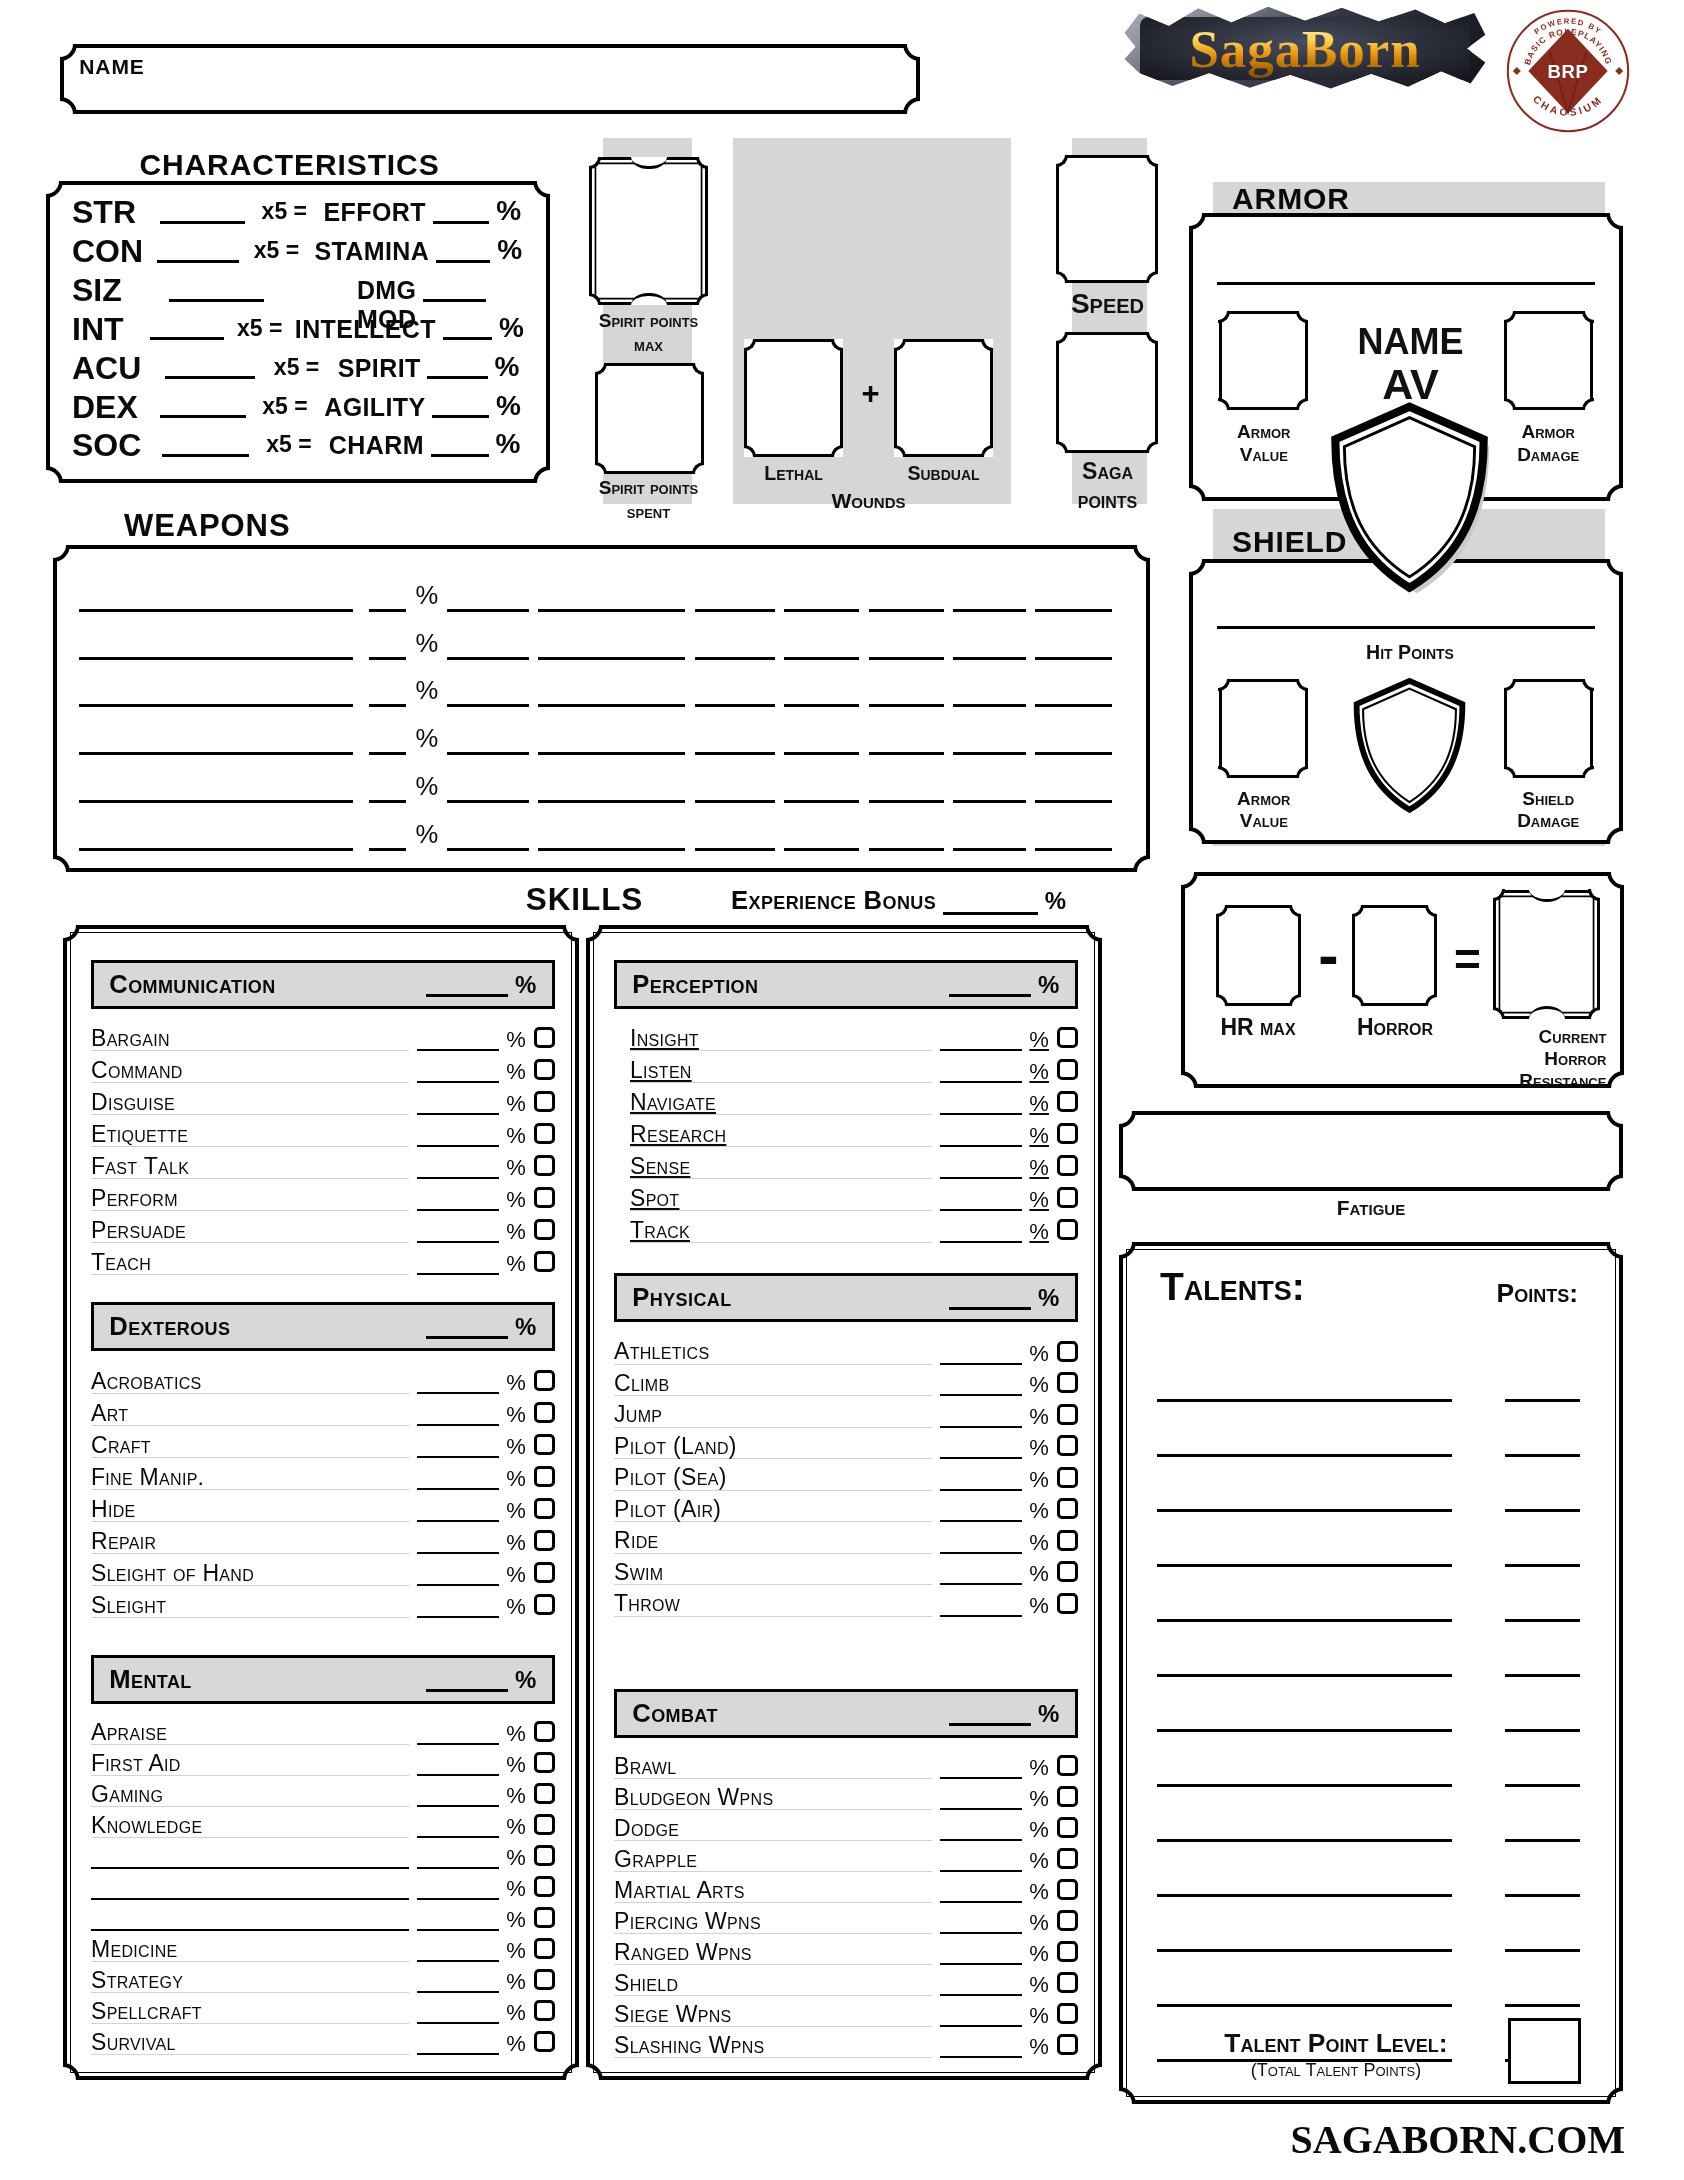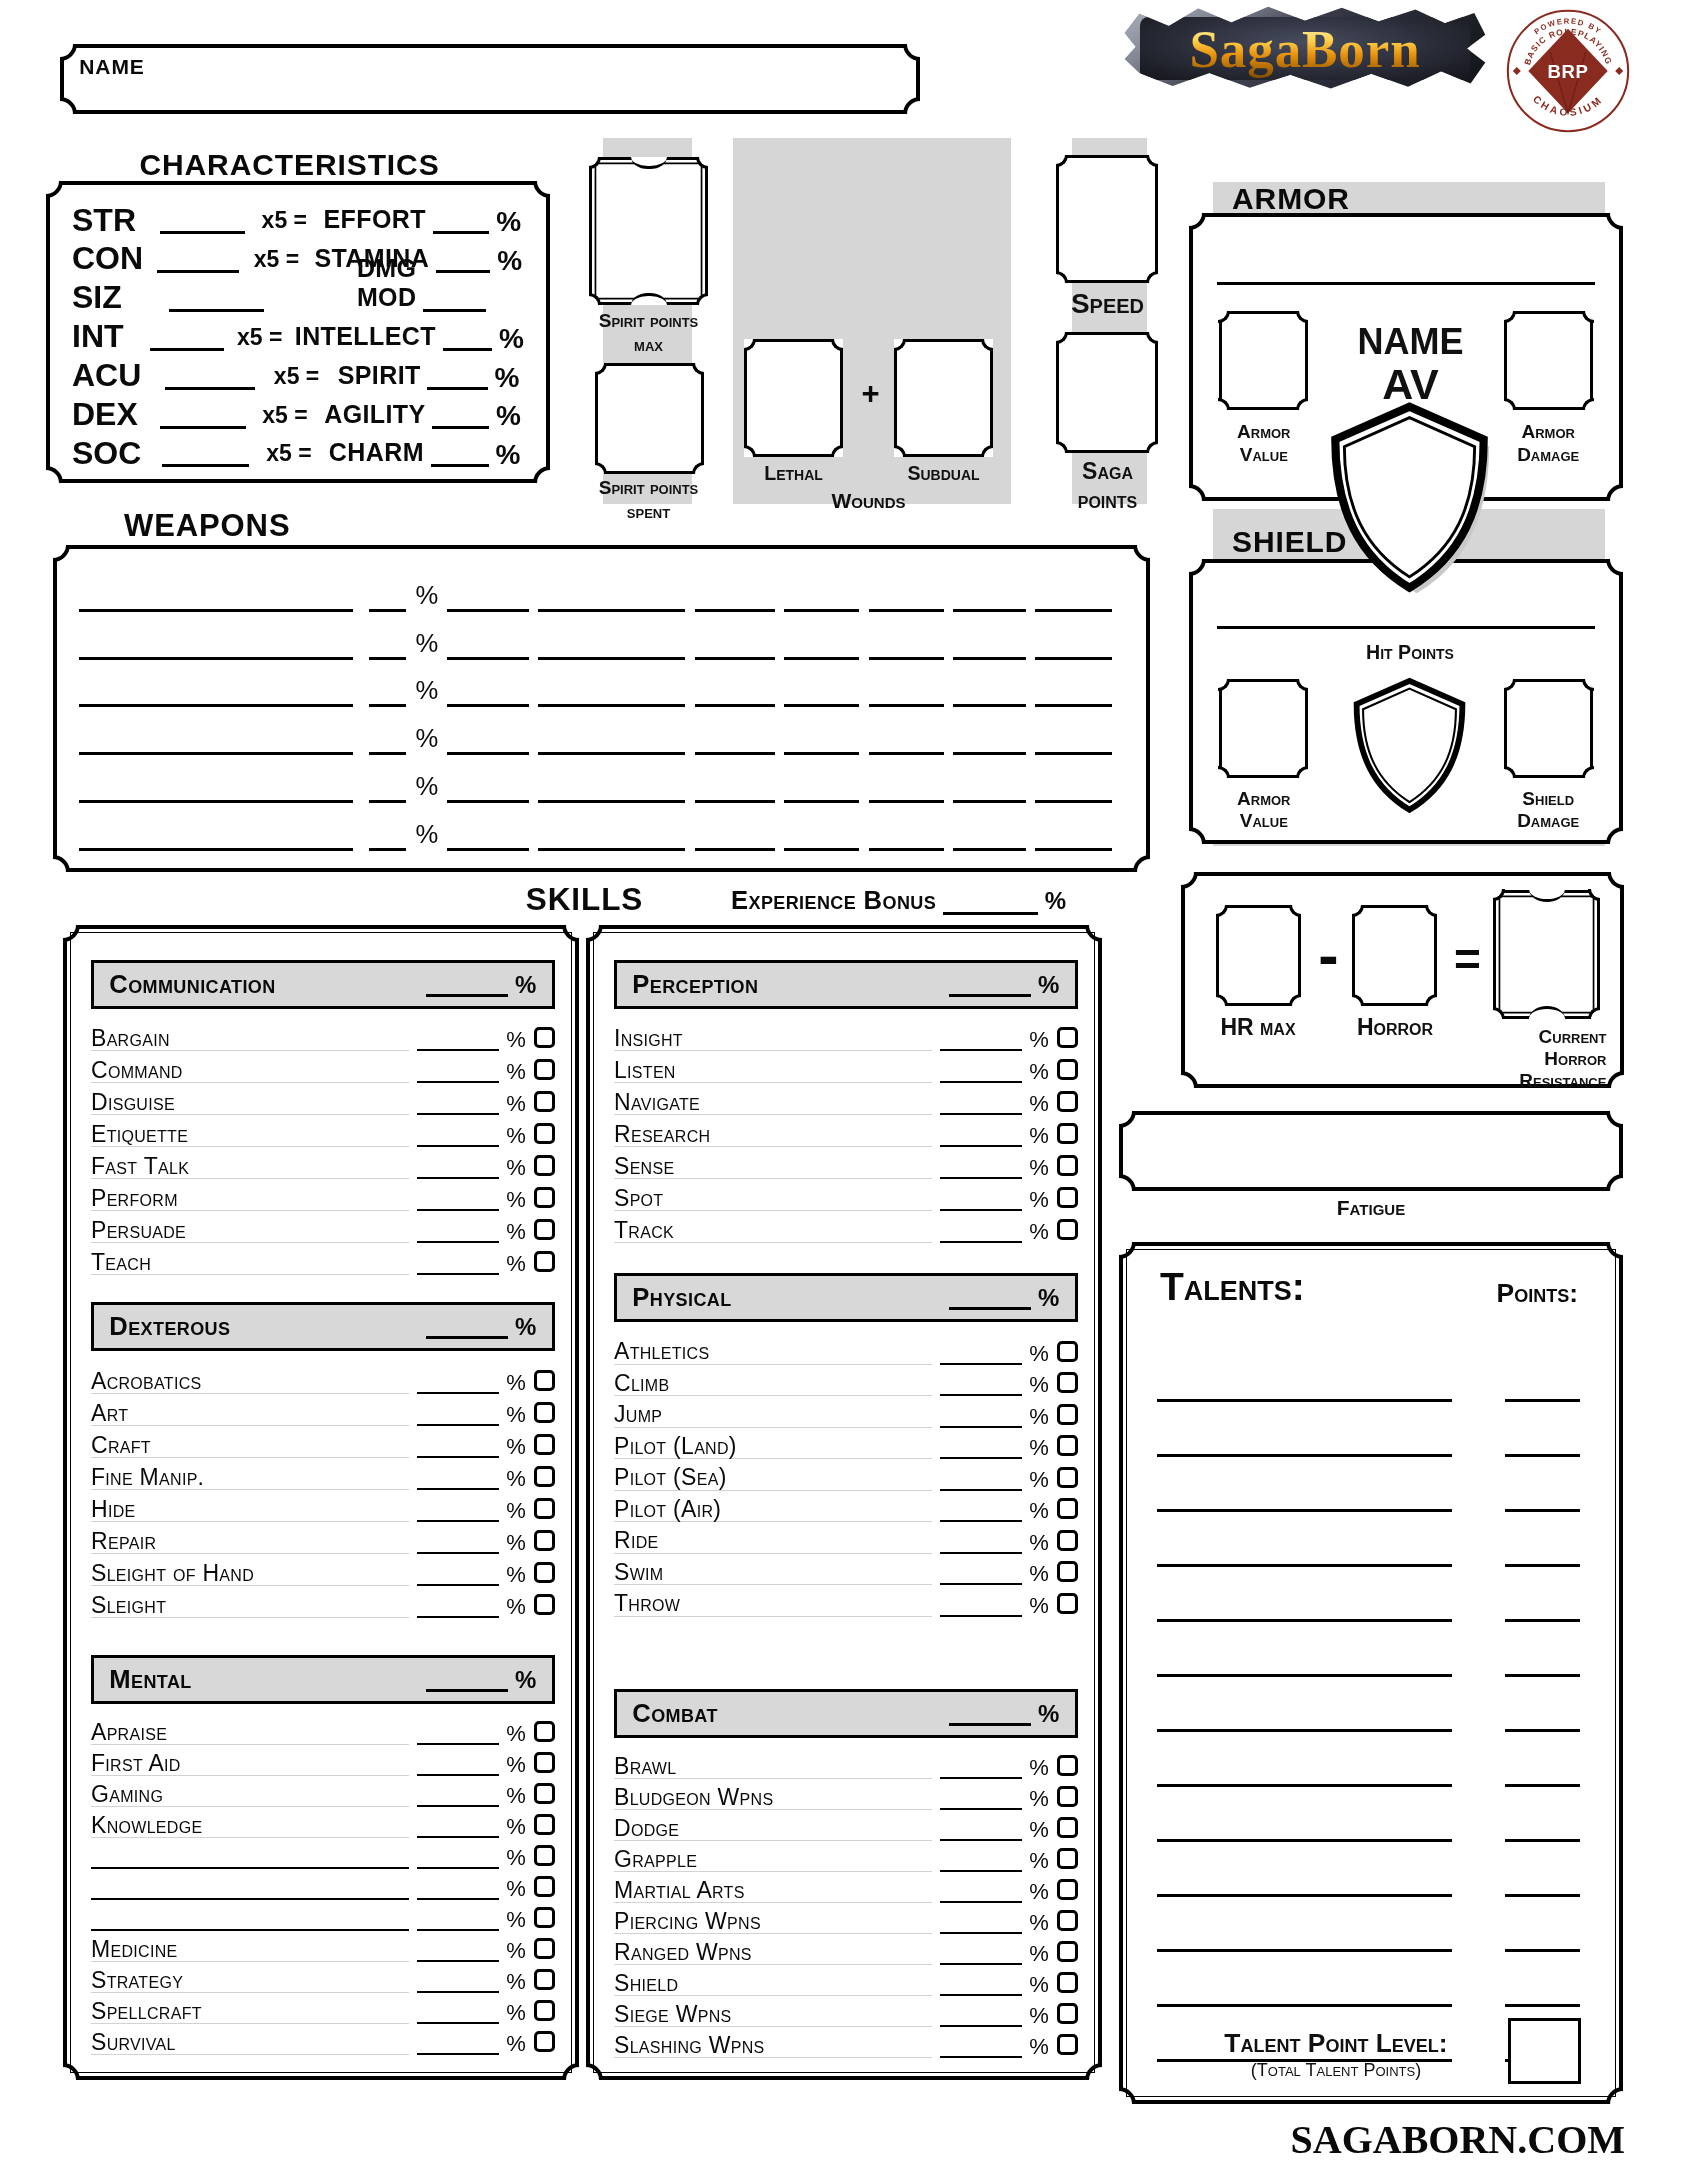--- a/index.html
+++ b/index.html
@@ -47,21 +47,21 @@
         border-radius:8.5px;}
   #logo .word{position:relative;font-family:"Liberation Serif",serif;font-weight:bold;font-size:53px;letter-spacing:0.9px;
         background:linear-gradient(#fff3c4 5%,#ffd34d 35%,#e8920c 60%,#8a5200 95%);
         -webkit-background-clip:text;background-clip:text;color:transparent;
         text-shadow:0 0 1.7px rgba(0,0,0,.0);}
   #badge{position:absolute;left:1504px;top:6.8px;width:128px;height:128px;}
 
   
   #char-box{left:46px;top:181px;width:504px;height:302px;display:flex;flex-direction:column;
             justify-content:space-around;padding:12px 22px 10.2px 22px;}
-  .crow{display:flex;align-items:flex-end;gap:6.8px;height:36px;}
+  .crow{display:flex;gap:6.8px;height:36px;}
   .crow .abbr{width:90px;font-size:32px;font-weight:bold;line-height:.9;}
   .crow .vline{width:95px;border-bottom:3px solid #000;height:25.6px;}
   .crow .mult{width:72px;font-size:23px;font-weight:bold;text-align:center;}
   .crow .dlab{flex:1;text-align:right;font-size:25px;font-weight:bold;letter-spacing:0.4px;}
   .crow .vline2{width:63px;border-bottom:3px solid #000;height:25.6px;}
   .crow .pct{width:31px;font-size:28px;font-weight:bold;line-height:.9;}
 
   
   #wpn-box{left:53px;top:545px;width:1097px;height:327px;padding:15.3px 22px 12px 22px;display:flex;flex-direction:column;}
   #wpn-head{display:flex;gap:9.4px;font-weight:bold;}
@@ -688,21 +688,21 @@
       <i class="cnr bl"></i>
       <i class="cnr br"></i>
 
     <div class="sksec" style="top:31px;">
       <div class="shead">
         <span class="st">Perception</span>
         <span class="hline"></span>
         <span class="hpct">%</span>
       </div>
     </div>
-    <div class="srows rh38" style="top:90px;left:24px;right:20.4px;">
+    <div class="srows rh38" style="top:90px;left:40px;right:20.4px;text-decoration:underline;">
         <div class="srow">
         <span class="lblwrap">
             <span class="sname">Insight</span>
           </span>
         <span class="sline"></span>
         <span class="spct">%</span>
         <span class="scheck"></span>
       </div>
         <div class="srow">
         <span class="lblwrap">

